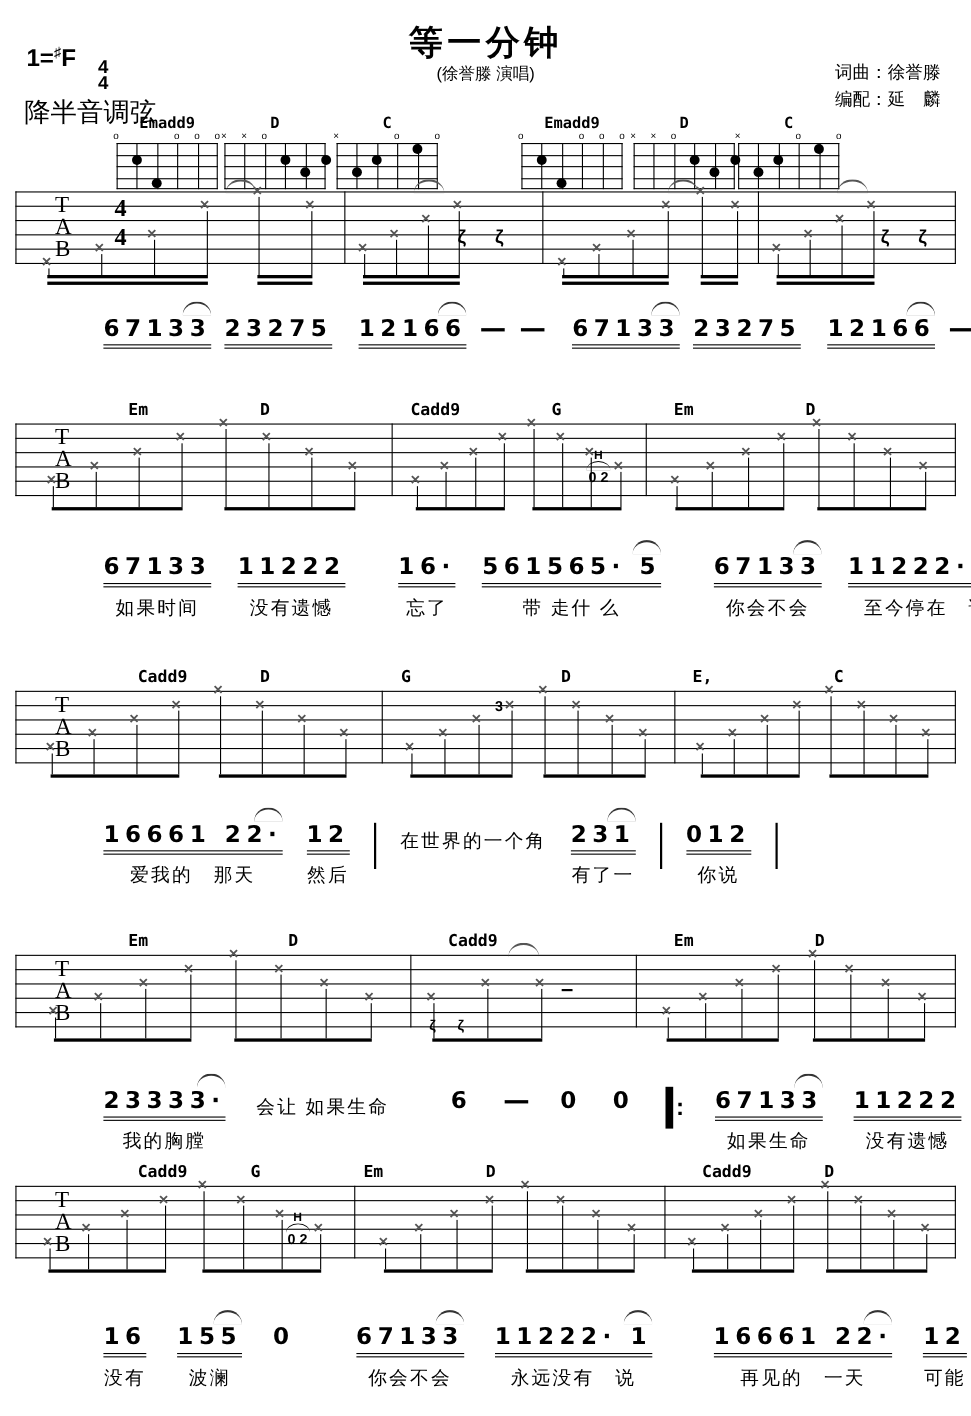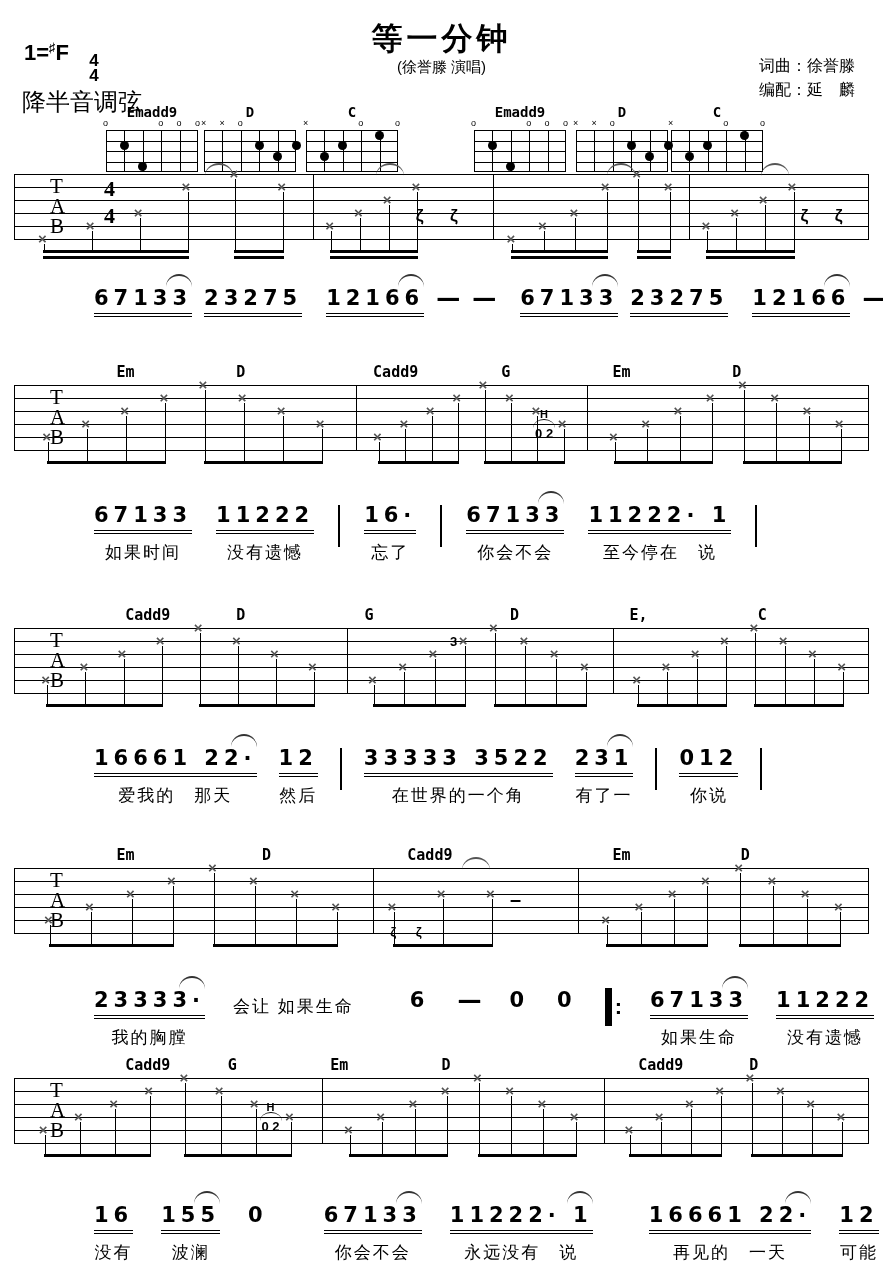--- a/index.html
+++ b/index.html
@@ -644,20 +644,24 @@
       </div>
       <div class="seg">
         <div class="num">11222</div>
         <div class="lyr">没有遗憾</div>
       </div>
       <div class="vbar"></div>
       <div class="seg">
         <div class="num">16·</div>
         <div class="lyr">忘了</div>
       </div>
+      <div class="seg">
+        <div class="num">561565· 5<span class="tiearc"></span></div>
+        <div class="lyr">带 走什 么</div>
+      </div>
       <div class="vbar"></div>
       <div class="seg">
         <div class="num">67133<span class="tiearc"></span></div>
         <div class="lyr">你会不会</div>
       </div>
       <div class="seg">
         <div class="num">11222· 1</div>
         <div class="lyr">至今停在　说</div>
       </div>
       <div class="vbar"></div>
@@ -666,21 +670,20 @@
       <div class="seg">
         <div class="num">16661 22·<span class="tiearc"></span></div>
         <div class="lyr">爱我的　那天</div>
       </div>
       <div class="seg">
         <div class="num">12</div>
         <div class="lyr">然后</div>
       </div>
       <div class="vbar"></div>
       <div class="seg">
-        <div class="num">33333 3522</div>
         <div class="lyr">在世界的一个角</div>
       </div>
       <div class="seg">
         <div class="num">231<span class="tiearc"></span></div>
         <div class="lyr">有了一</div>
       </div>
       <div class="vbar"></div>
       <div class="seg">
         <div class="num">012</div>
         <div class="lyr">你说</div>

